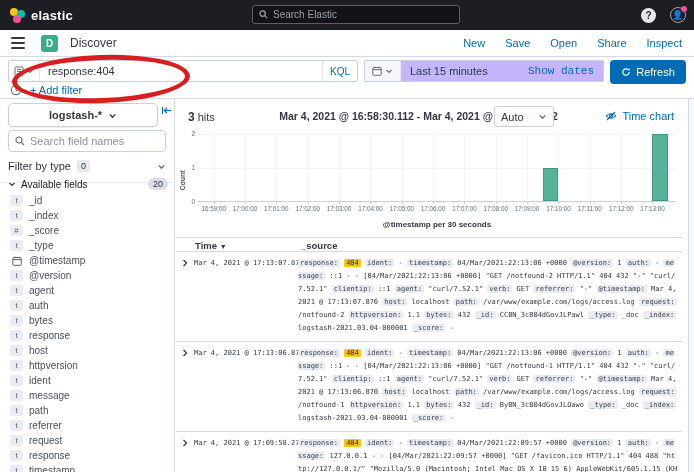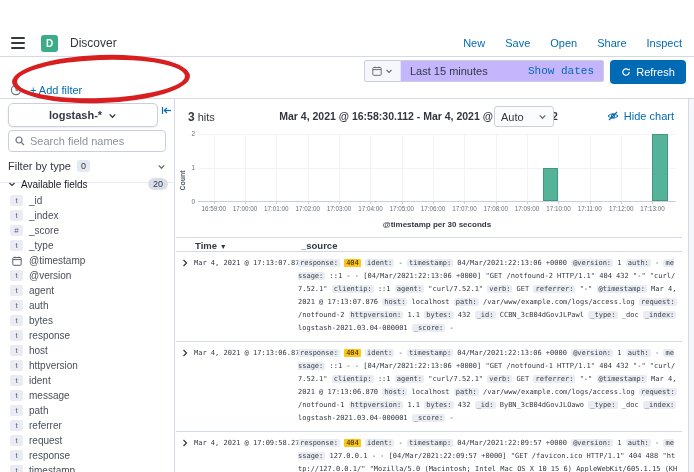--- a/index.html
+++ b/index.html
@@ -107,38 +107,80 @@
   .hl{background:var(--hl);border-radius:1px;padding:0 2px;color:#1d1e24;}
 
   .chev{display:inline-block;}
   svg{display:block;}
 </style>
 </head>
 <body>
 
 <div id="app">
 
+  <div class="topbar">
+    <div class="brand">
+      <span class="logo">
+          <i class="b1"></i>
+          <i class="b2"></i>
+          <i class="b3"></i>
+        </span>
+      <span class="brand-name">elastic</span>
+    </div>
+    <div class="global-search">
+      <span>
+        <svg width="9" height="9" viewBox="0 0 10 10">
+            <circle cx="4" cy="4" r="3" fill="none" stroke="#9aa2ad" stroke-width="1.3"></circle>
+            <line x1="6.3" y1="6.3" x2="9" y2="9" stroke="#9aa2ad" stroke-width="1.3"></line>
+          </svg>
+      </span>
+      <span class="ph">Search Elastic</span>
+    </div>
+    <div class="top-icons">
+      <span class="help-ic">?</span>
+      <span class="avatar">👤<span class="dot"></span></span>
+    </div>
+  </div>
 
   <div class="navbar">
     <span class="burger">
         <i></i>
         <i></i>
         <i></i>
       </span>
     <span class="app-badge">D</span>
     <span class="crumb">Discover</span>
     <span class="nav-actions">
         <span class="nav-link">New</span>
         <span class="nav-link">Save</span>
         <span class="nav-link">Open</span>
         <span class="nav-link">Share</span>
         <span class="nav-link">Inspect</span>
       </span>
   </div>
 
+  <div class="query-input">
+    <span class="qi-icon">
+      <span>
+        <svg width="10" height="11" viewBox="0 0 10 11">
+            <rect x="1" y="1" width="8" height="9" rx="1" fill="none" stroke="#69707d"></rect>
+            <line x1="3" y1="3.5" x2="7" y2="3.5" stroke="#69707d"></line>
+            <line x1="3" y1="5.5" x2="7" y2="5.5" stroke="#69707d"></line>
+            <line x1="3" y1="7.5" x2="6" y2="7.5" stroke="#69707d"></line>
+          </svg>
+      </span>
+      <span class="chev">
+        <svg width="8" height="8" viewBox="0 0 8 8">
+            <polyline points="1.5,3 4,5.5 6.5,3" fill="none" stroke="#69707d" stroke-width="1.2"></polyline>
+          </svg>
+      </span>
+    </span>
+    <span class="q-text">response:404</span>
+    <span class="q-lang">KQL</span>
+  </div>
 
   <div class="datebar">
     <span class="cal-chunk">
       <span>
         <svg width="10" height="10" viewBox="0 0 10 10">
             <rect x="0.8" y="1.5" width="8.4" height="7.8" rx="1" fill="none" stroke="#69707d"></rect>
             <line x1="0.8" y1="3.6" x2="9.2" y2="3.6" stroke="#69707d"></line>
             <line x1="3" y1="0.6" x2="3" y2="2.2" stroke="#69707d"></line>
             <line x1="7" y1="0.6" x2="7" y2="2.2" stroke="#69707d"></line>
           </svg>
@@ -320,21 +362,21 @@
         </span>
       </span>
       <span class="hide-chart">
         <span>
           <svg width="12" height="10" viewBox="0 0 12 10">
               <path d="M1 5 Q6 0.5 11 5 Q6 9.5 1 5Z" fill="none" stroke="#006BB4"></path>
               <circle cx="6" cy="5" r="1.6" fill="none" stroke="#006BB4"></circle>
               <line x1="2" y1="9" x2="10" y2="1" stroke="#006BB4" stroke-width="1.1"></line>
             </svg>
         </span>
-        <span>Hide chart</span>
+        <span>Time chart</span>
       </span>
     </div>
 
     <div class="chart">
       <span class="ylab">Count</span>
       <div class="plot">
           <div class="hgrid" style="top: 50%;"></div>
           <div class="hgrid" style="top: 0%;"></div>
           <div class="vgrid" style="left: 3.27869%;"></div>
           <div class="xtick-mark" style="left: 3.27869%;"></div>

